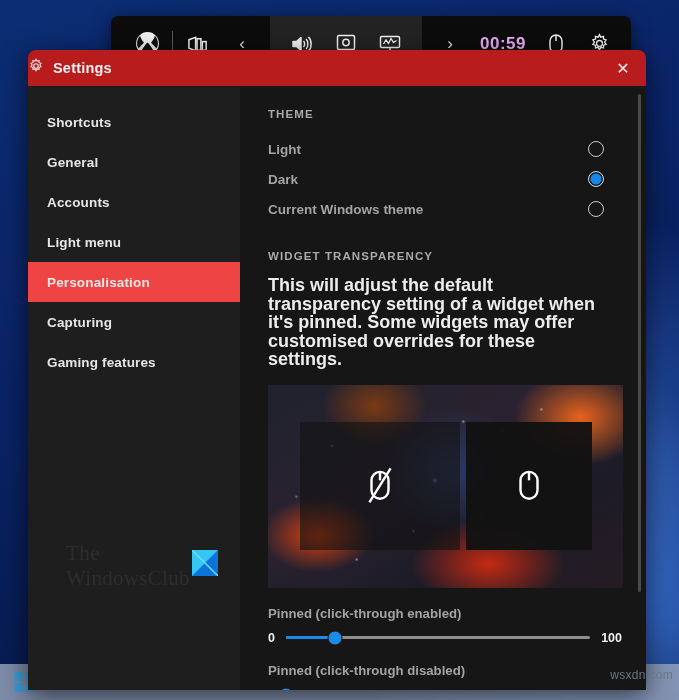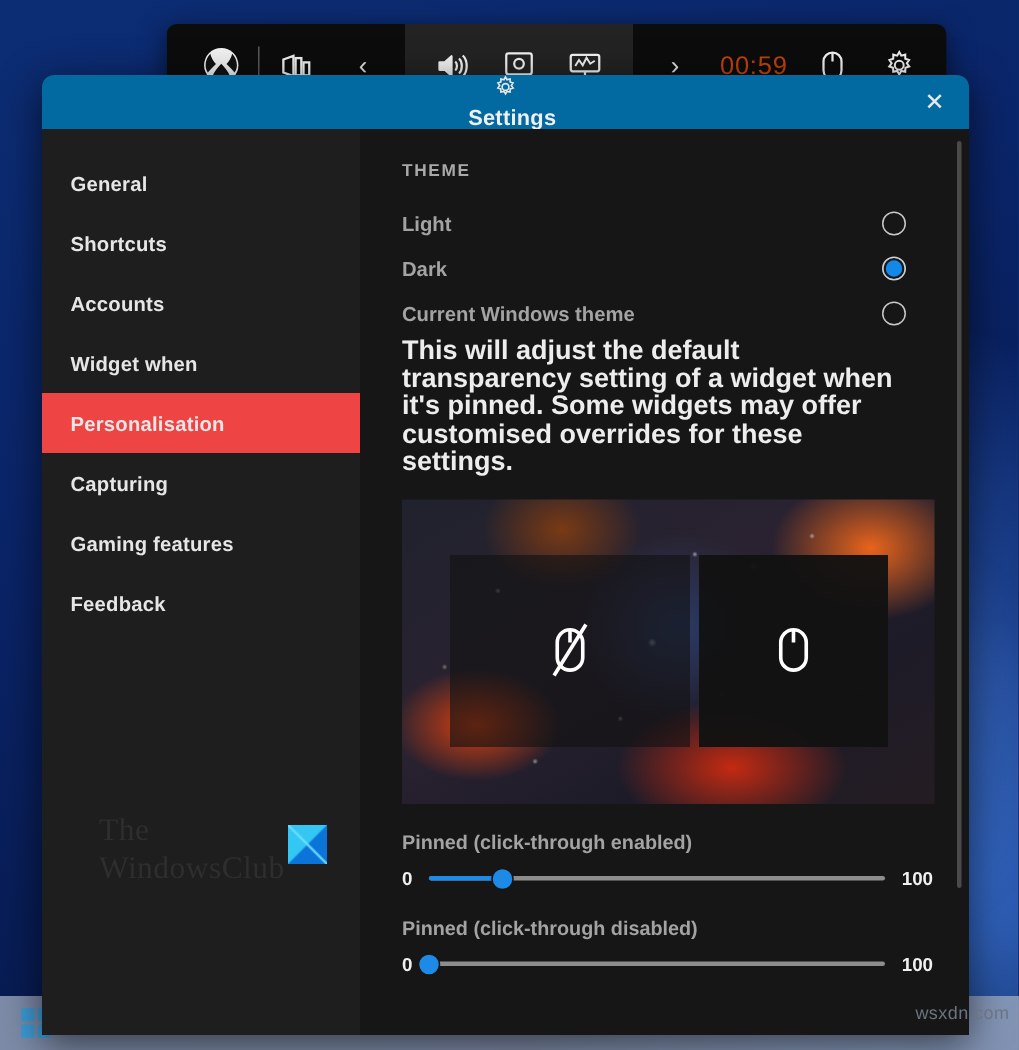--- a/index.html
+++ b/index.html
@@ -53,40 +53,39 @@
   .gb-left   { background: #0c0c0c; padding: 0 6px 0 14px; }
   .gb-mid    { background: #232323; padding: 0 10px; }
   .gb-right  { background: #0c0c0c; padding: 0 12px 0 6px; flex: 1; }
   .gb-btn {
     width: 44px; height: 55px;
     display: flex; align-items: center; justify-content: center;
     color: #f2f2f2;
   }
   .gb-divider { width: 1px; height: 26px; background: #5a5a5a; margin: 0 3px; }
   #gb-clock {
-    color: #c2410c; font-size: 17px; font-weight: normal;
+    color: #f0abfc; font-size: 17px; font-weight: bold;
     letter-spacing: .5px; padding: 0 8px; white-space: nowrap;
   }
   .chev { font-size: 17px; color: #e2e2e2; line-height: 1; }
 
   
   #settings-window {
     position: absolute; left: 28px; top: 50px;
     width: 618px; height: 640px;
     background: #161616;
     border-radius: 8px 8px 0 0;
     overflow: hidden;
     z-index: 8;
     box-shadow: 0 6px 26px rgba(0,0,0,.6);
   }
   #settings-titlebar {
-    height: 36px; background: #0369a1;
+    height: 36px; background: #b91c1c;
     display: flex; align-items: center; 
     position: relative;
-    flex-direction: column;
   }
   #settings-title {
     color: #f0f0f0; font-size: 14.5px; font-weight: bold;
     margin-left: 9px; letter-spacing: .2px;
   }
   #settings-close {
     position: absolute; right: 0; top: 0;
     width: 46px; height: 36px;
     display: flex; align-items: center; justify-content: center;
     color: #e8e8e8; font-size: 16px;
@@ -315,42 +314,39 @@
       </svg>
     </span>
     <span id="settings-title">Settings</span>
     <div id="settings-close">✕</div>
   </div>
 
   <div id="settings-body">
 
     <div id="sidebar">
       <div class="nav-item">
+        <span>Shortcuts</span>
+      </div>
+      <div class="nav-item">
         <span>General</span>
       </div>
       <div class="nav-item">
-        <span>Shortcuts</span>
-      </div>
-      <div class="nav-item">
         <span>Accounts</span>
       </div>
       <div class="nav-item">
-        <span>Widget when</span>
+        <span>Light menu</span>
       </div>
       <div class="nav-item selected">
         <span>Personalisation</span>
       </div>
       <div class="nav-item">
         <span>Capturing</span>
       </div>
       <div class="nav-item">
         <span>Gaming features</span>
-      </div>
-      <div class="nav-item">
-        <span>Feedback</span>
       </div>
 
       <div id="watermark">
         <div id="watermark-text">
           <div>The</div>
           <div>WindowsClub</div>
         </div>
         <div id="watermark-logo"></div>
       </div>
     </div>
@@ -365,20 +361,21 @@
       </div>
       <div class="theme-row">
         <span class="theme-label">Dark</span>
         <span class="radio checked"></span>
       </div>
       <div class="theme-row">
         <span class="theme-label">Current Windows theme</span>
         <span class="radio"></span>
       </div>
 
+      <div class="section-head" id="transparency-head">WIDGET TRANSPARENCY</div>
       <div id="transparency-desc">This will adjust the default transparency setting of a widget when it's pinned. Some widgets may offer customised overrides for these settings.</div>
 
       <div id="preview">
         <div id="preview-specks"></div>
         <div class="pv-panel" id="pv-panel-left">
           <svg width="34" height="44" viewBox="0 0 24 30" fill="none" stroke="#ffffff" stroke-width="1.7">
             <rect x="6" y="5" width="12" height="19" rx="6"></rect>
             <path d="M12 5.5 V11"></path>
             <path d="M4.5 26.5 L19.5 2.5"></path>
           </svg>

